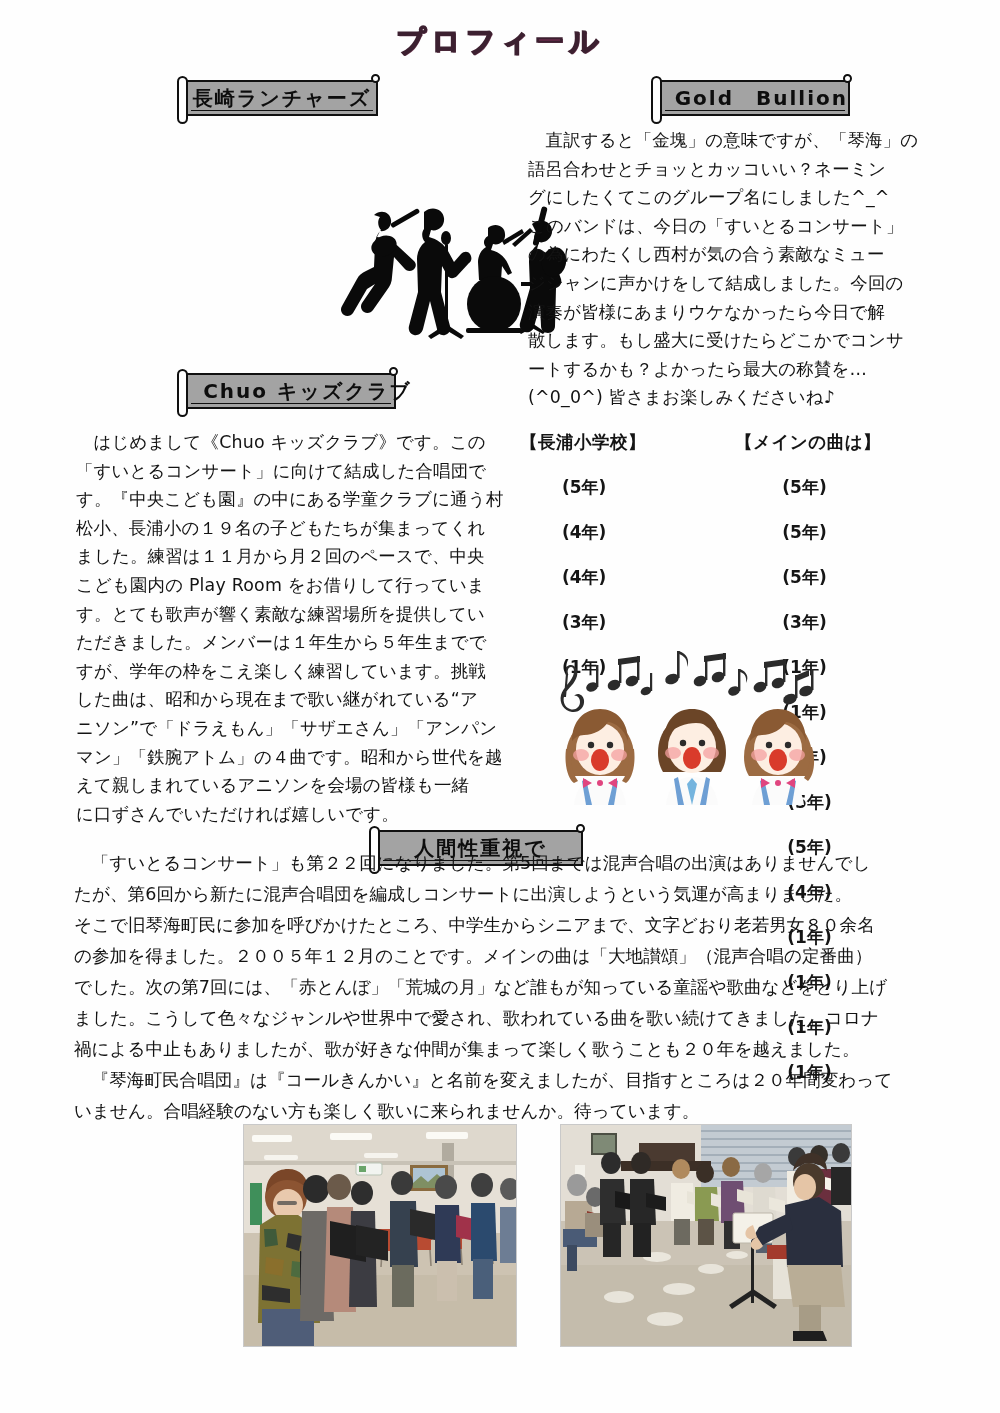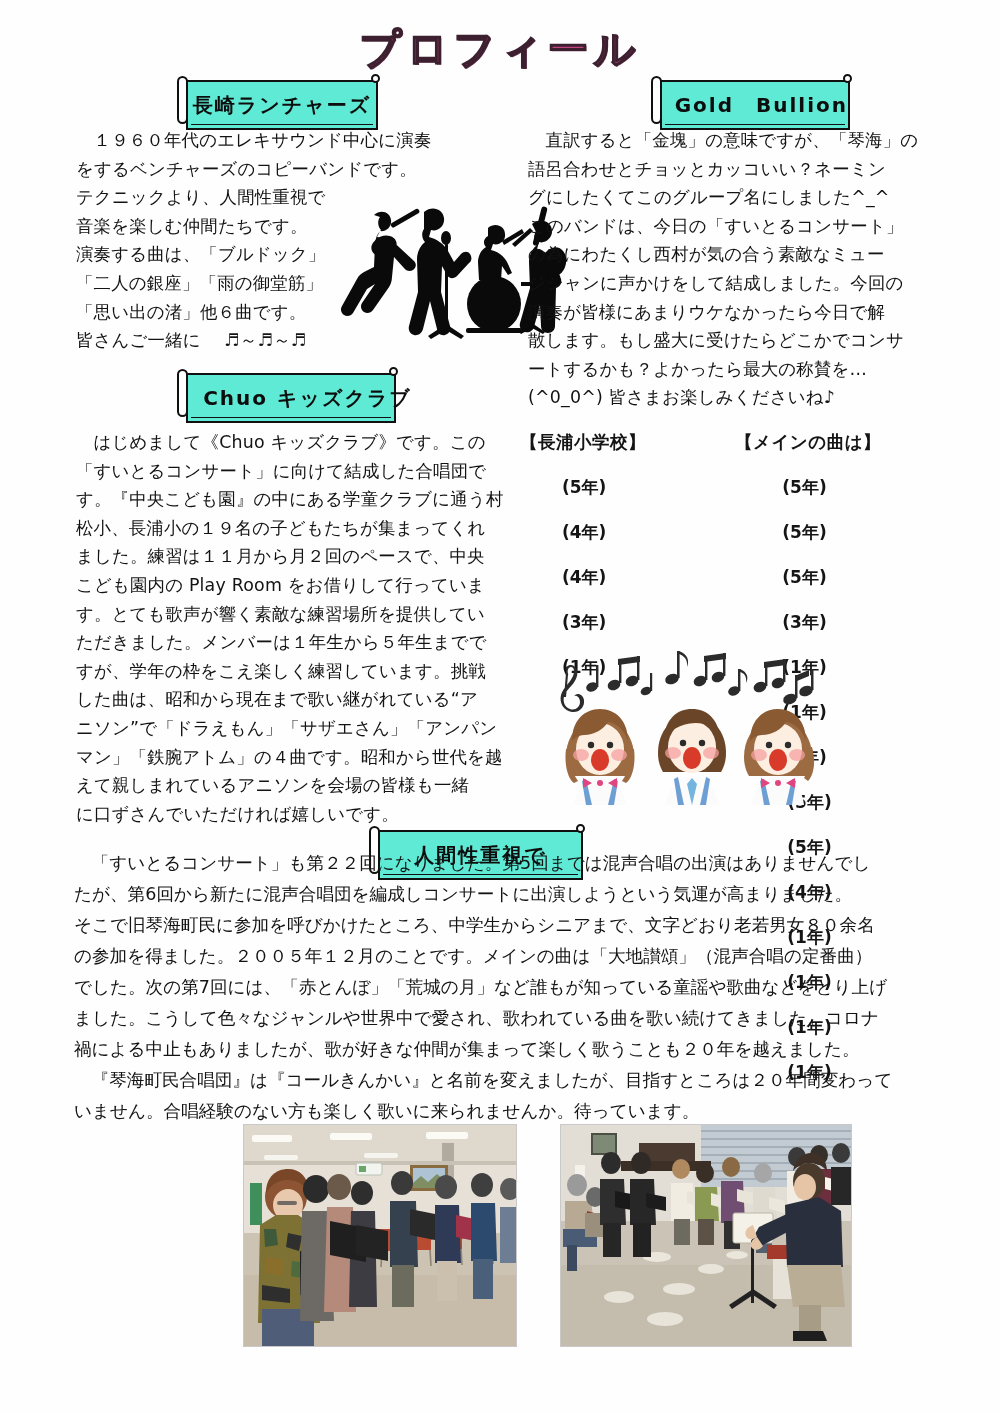--- a/index.html
+++ b/index.html
@@ -20,36 +20,36 @@
     overflow: hidden;
   }
 
   
   .doc-title {
     position: absolute;
     left: 0;
     top: 22px;
     width: 1000px;
     text-align: center;
-    font-size: 41px;
+    font-size: 29px;
     letter-spacing: 5px;
     font-weight: bold;
     color: #c2437f;
     -webkit-text-stroke: 1.6px #3c2030;
     text-shadow: 1px 1px 0 #6d3a52;
     white-space: nowrap;
   }
 
   
   .banner {
     position: absolute;
-    height: 50px;
+    height: 36px;
     box-sizing: border-box;
     border: 2.5px solid #101010;
-    background: #5eead4;
+    background: #a3a3a3;
     display: flex;
     align-items: center;
     justify-content: center;
   }
   .banner .banner-label {
     font-size: 20px;
     font-weight: bold;
     letter-spacing: 2px;
     color: #0d0d0d;
     white-space: nowrap;
@@ -154,28 +154,20 @@
     <span class="banner-label">長崎ランチャーズ</span>
   </div>
 
   <div class="banner" style="left:660px; top:80px; width:190px;justify-content:flex-end;">
     <span class="roll"></span>
     <span class="knob"></span>
     <span class="inner-line"></span>
     <span class="banner-label">Gold　Bullion</span>
   </div>
 
-  <div class="bodytext" style="left:76px; top:126px; width:420px;">　１９６０年代のエレキサウンド中心に演奏
-をするベンチャーズのコピーバンドです。
-テクニックより、人間性重視で
-音楽を楽しむ仲間たちです。
-演奏する曲は、「ブルドック」
-「二人の銀座」「雨の御堂筋」
-「思い出の渚」他６曲です。
-皆さんご一緒に　 ♬～♬～♬</div>
 
   <div class="band-art" style="left:316px; top:186px; width:250px; height:165px;">
     <svg width="250" height="165" viewBox="0 0 250 165" xmlns="http://www.w3.org/2000/svg">
       <g fill="#0a0a0a">
 
         <path d="M58 29 c7-6 16-3 17 5 c1 7-5 12-11 11 l-3 6 c9 1 17 5 23 11 l14 13 c3 3 2 7-1 9 c-3 2-7 1-9-2 l-10-11 l-2 20 c0 5-2 9-5 13 l-14 20 c-2 3-6 4-9 2 c-3-2-4-6-2-9 l13-19 l-8 5 l-14 24 c-2 3-6 4-9 2 c-3-2-4-6-2-9 l15-27 c2-4 5-6 9-8 l8-4 l1-22 c0-6 2-11 6-15 c-3-3-4-9-1-13 z"></path>
 
         <ellipse cx="68" cy="60" rx="13" ry="10" transform="rotate(-22 68 60)"></ellipse>
         <rect x="74" y="38" width="32" height="5" rx="2" transform="rotate(-30 74 38)"></rect>
 

